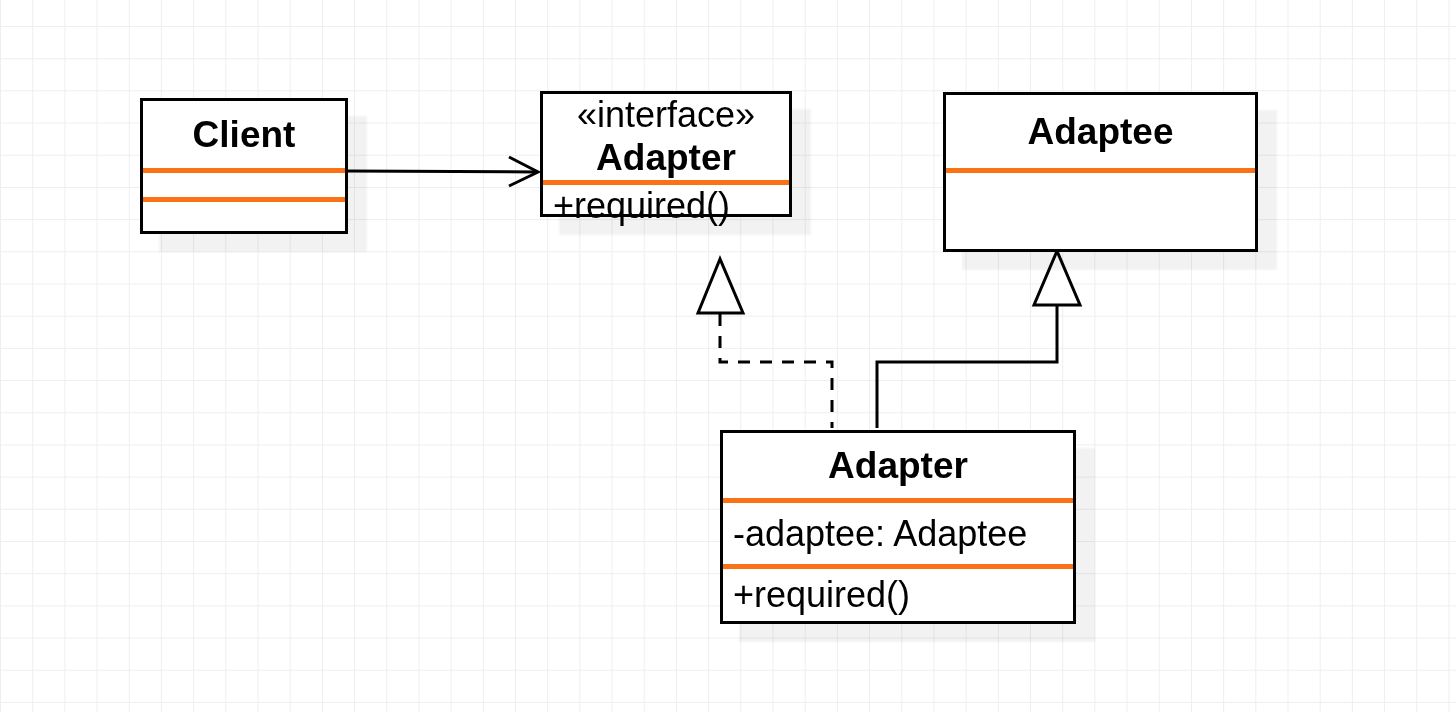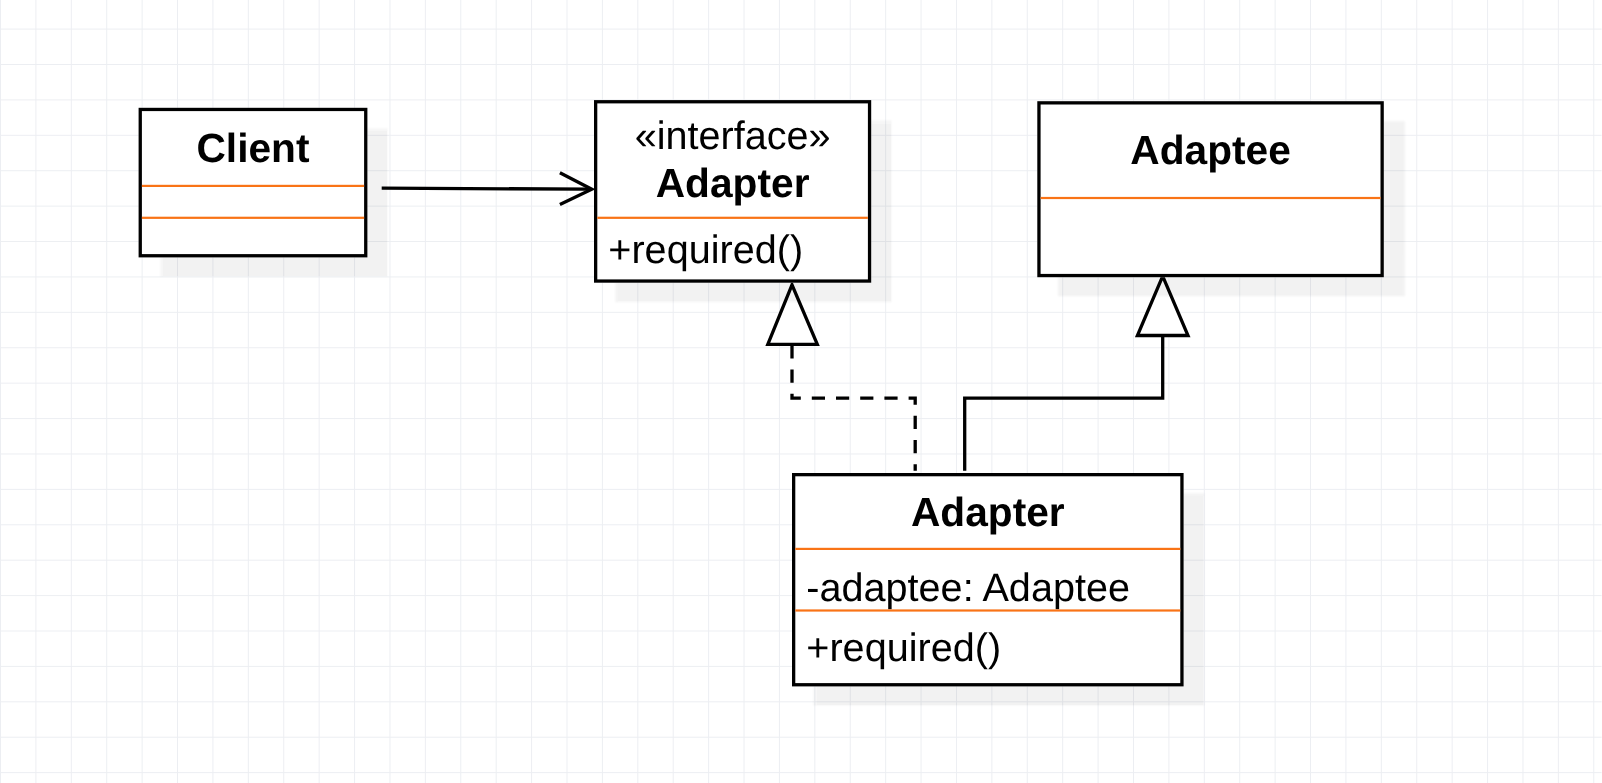--- a/index.html
+++ b/index.html
@@ -39,21 +39,21 @@
     flex-direction: column;
     box-shadow: 19px 18px 2px rgba(0,0,0,0.05);
   }
   .cmp {
     box-sizing: border-box;
     display: flex;
     flex-direction: column;
     justify-content: center;
   }
   .cmp + .cmp {
-    border-top: 2px solid #f97316;
+    border-top: 5px solid #f97316;
   }
   .cmp.grow { flex: 1 1 auto; }
   .title-cmp {
     align-items: center;
     text-align: center;
   }
   .class-name {
     font-size: 37px;
     font-weight: bold;
     line-height: 1.18;
@@ -99,50 +99,50 @@
       <path class="edge-stroke" stroke-dasharray="12 10" d="M720,314 L720,362 L832,362 L832,428"></path>
       <polygon class="tri-head" points="720,259 698,313 743,313"></polygon>
     </g>
 
     <g>
       <path class="edge-stroke" d="M1057,306 L1057,362 L877,362 L877,428"></path>
       <polygon class="tri-head" points="1057,251 1034,305 1080,305"></polygon>
     </g>
   </svg>
 
-  <div class="uml-class" style="left:126px; top:98px; width:208px; height:136px;">
+  <div class="uml-class" style="left:140px; top:98px; width:208px; height:136px;">
     <div class="cmp title-cmp" style="height:67px;">
       <div class="class-name">Client</div>
     </div>
     <div class="cmp" style="height:29px;"></div>
     <div class="cmp grow"></div>
   </div>
 
-  <div class="uml-class" style="left:540px; top:91px; width:252px; height:166px;">
+  <div class="uml-class" style="left:540px; top:91px; width:252px; height:126px;">
     <div class="cmp title-cmp" style="height:103px;">
       <div class="stereotype">«interface»</div>
       <div class="class-name">Adapter</div>
     </div>
     <div class="cmp grow">
       <div class="member-row">+required()</div>
     </div>
   </div>
 
   <div class="uml-class" style="left:943px; top:92px; width:315px; height:160px;">
-    <div class="cmp title-cmp" style="height:84px;">
+    <div class="cmp title-cmp" style="height:73px;">
       <div class="class-name">Adaptee</div>
     </div>
     <div class="cmp" style="height:28px;"></div>
   </div>
 
   <div class="uml-class" style="left:720px; top:430px; width:356px; height:194px;">
     <div class="cmp title-cmp" style="height:65px;">
       <div class="class-name">Adapter</div>
     </div>
-    <div class="cmp" style="height:56px;justify-content:flex-end;">
+    <div class="cmp" style="height:66px;">
       <div class="member-row">-adaptee: Adaptee</div>
     </div>
     <div class="cmp grow">
       <div class="member-row">+required()</div>
     </div>
   </div>
 
 </div>
 
 </body></html>

